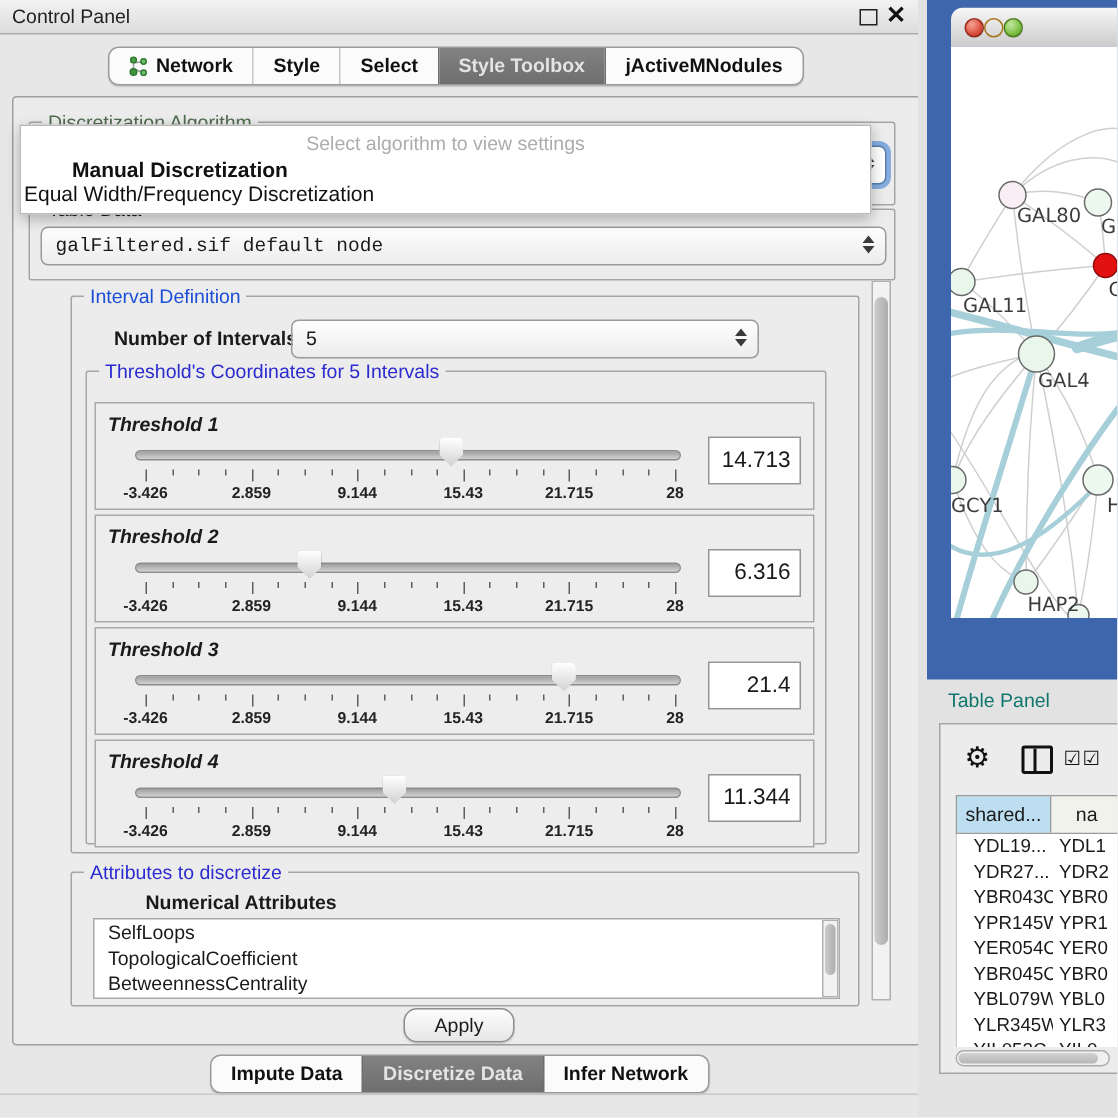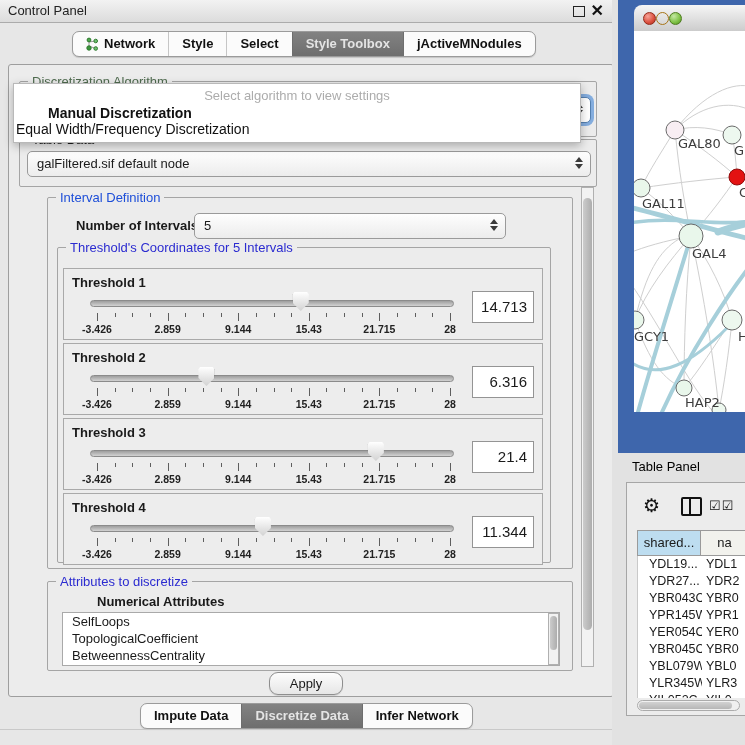--- a/index.html
+++ b/index.html
@@ -40,21 +40,21 @@
       border-top:5px solid #3A3A3A;}
   .combo-focused{box-shadow:0 0 0 3px #84ADDE;border-color:#5580B0;background:#FFF;}
   
   #algo-popup{position:absolute;left:4px;top:18px;width:566px;background:#FFFFFF;
       border:1px solid #B9B9B9;box-shadow:0 3px 9px rgba(0,0,0,.28);z-index:10;padding:3px 0 5px;}
   .popup-hint{text-align:center;color:#ACACAC;font-size:13px;height:18px;line-height:18px;}
   .popup-item{font-size:14px;height:16px;line-height:16px;padding-left:2px;color:#111;}
   .popup-item.bold{font-weight:bold;margin-left:32px;}
   
   .threshold-box{position:relative;height:70px;border:1px solid #A9A9A9;background:#EDEDED;margin-bottom:3px;}
-  .t-label{position:absolute;left:8px;top:6px;font-weight:bold;font-size:13px;}
+  .t-label{position:absolute;left:8px;top:6px;font-weight:bold;font-size:13px;font-style:italic;}
   .t-track{position:absolute;left:26px;top:31px;width:364px;height:7px;border-radius:4px;
       background:linear-gradient(#9E9E9E,#D2D2D2);border:1px solid #8B8B8B;box-sizing:border-box;}
   .t-thumb{position:absolute;top:23px;width:16px;height:19px;margin-left:-8px;
       background:linear-gradient(#FFFFFF,#D2D2D2);
       clip-path:polygon(10% 0,90% 0,100% 12%,100% 58%,50% 100%,0 58%,0 12%);
       filter:drop-shadow(0 0 1px #777);}
   .t-ticks{position:absolute;left:33px;top:44px;width:353px;height:9px;}
   .t-tick{position:absolute;top:0;width:1px;background:#5E5E5E;}
   .t-ticklabels{position:absolute;left:33px;top:54px;width:353px;height:12px;
       font-size:10.5px;font-weight:bold;color:#222;}
@@ -70,21 +70,21 @@
   .vthumb{position:absolute;left:1px;right:1px;border-radius:5px;background:linear-gradient(90deg,#CCCCCC,#ADADAD);}
   .button{position:absolute;border:1px solid #8E8E8E;border-radius:9px;
       background:linear-gradient(#FDFDFD,#E6E6E6);text-align:center;font-size:13px;box-shadow:0 1px 1px rgba(0,0,0,.12);}
   
   #right{position:absolute;left:612px;top:0;width:133px;height:745px;background:#E2E2E2;}
   #net-frame{position:absolute;left:6px;top:0;width:127px;height:453px;background:#3E66AC;}
   #net-titlebar{position:absolute;left:16px;top:5px;width:111px;height:26px;
       background:linear-gradient(#F6F6F6,#CCCCCC);border-radius:8px 0 0 0;border-bottom:1px solid #8F8F8F;}
   .light{position:absolute;top:7px;width:11px;height:11px;border-radius:50%;}
   #net-canvas{position:absolute;left:16px;top:31px;width:111px;height:381px;background:#FFF;overflow:hidden;}
-  #table-panel-label{position:absolute;left:20px;top:459px;font-size:13px;color:#000000;}
+  #table-panel-label{position:absolute;left:20px;top:459px;font-size:13px;color:#0f766e;}
   #browser-panel{position:absolute;left:14px;top:482px;width:119px;height:232px;background:#ECECEC;
       border:1px solid #A6A6A6;box-sizing:content-box;}
   .tp-split{position:absolute;width:17px;height:15px;border:2px solid #111;border-radius:2px;}
   .tp-split:before{content:"";position:absolute;left:6px;top:0;width:2px;height:15px;background:#111;}
   .gear{font-size:19px;color:#111;line-height:19px;}
   .checks{font-size:13px;color:#111;letter-spacing:1px;}
   #tp-table{position:absolute;left:10px;top:47px;width:112px;overflow:hidden;}
   .tp-header{display:flex;height:26px;border:1px solid #9A9A9A;box-sizing:border-box;}
   .tp-hcell{box-sizing:border-box;line-height:24px;text-align:center;font-size:13px;overflow:hidden;white-space:nowrap;}
   .tp-rows{background:#FFF;height:142px;overflow:hidden;border-left:1px solid #C9C9C9;}
@@ -152,21 +152,21 @@
         <div class="popup-hint">Select algorithm to view settings</div>
         <div id="algo-popup-items">
             <div class="popup-item bold">Manual Discretization</div>
             <div class="popup-item">Equal Width/Frequency Discretization</div>
           </div>
       </div>
 
       <div class="group" style="left:10px;top:74px;width:576px;height:46px;">
         <span class="group-legend">Table Data</span>
       </div>
-      <div class="combo" style="left:18px;top:86px;width:564px;">
+      <div class="combo" style="left:18px;top:86px;width:564px;font-family:Liberation Mono, monospace;">
         <span>galFiltered.sif default node</span>
         <span class="combo-arrows">
           <span class="arr-up"></span>
             <span class="arr-down"></span>
           </span>
       </div>
 
       <div class="group" style="left:38px;top:132px;width:524px;height:370px;">
         <span class="group-legend legend-green">Interval Definition</span>
       </div>

